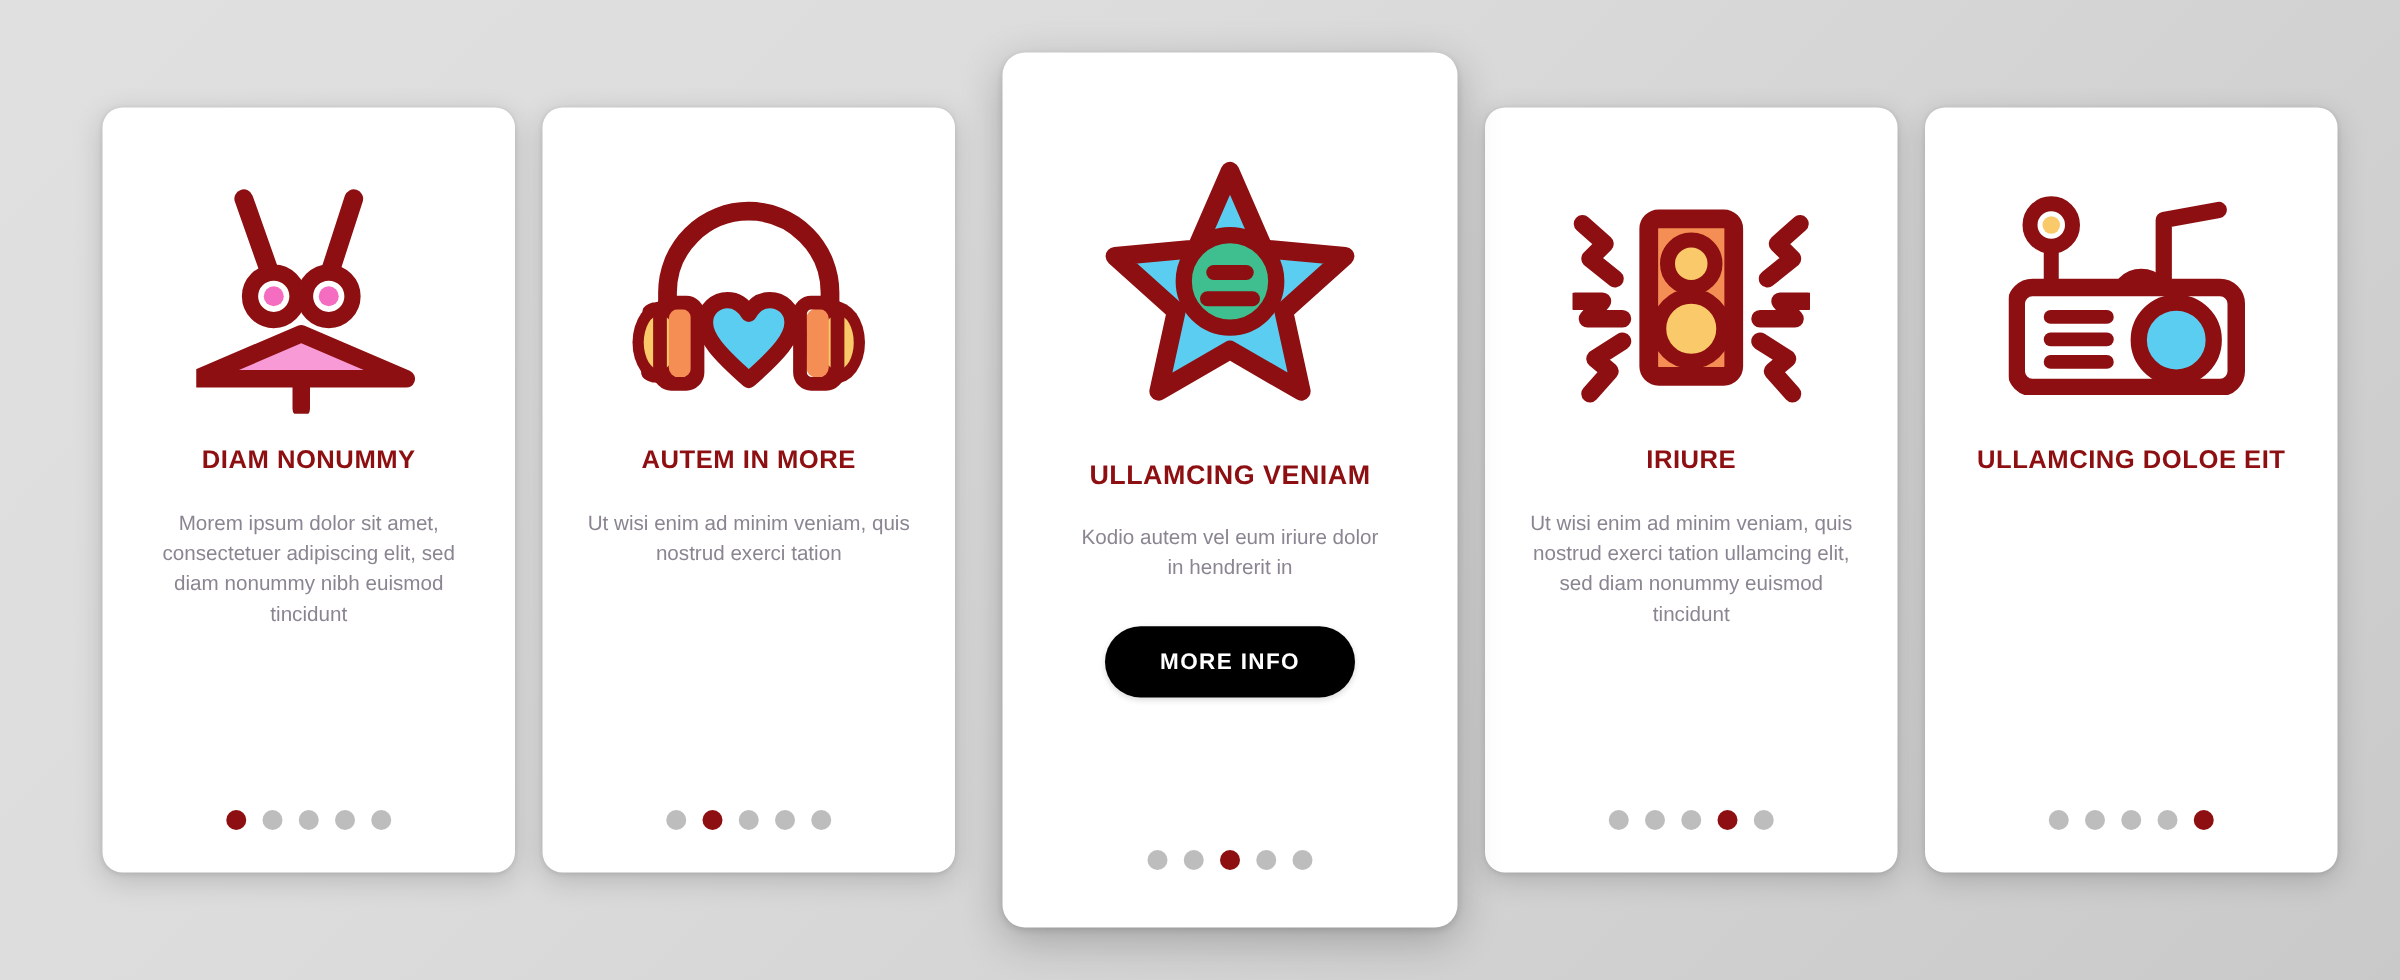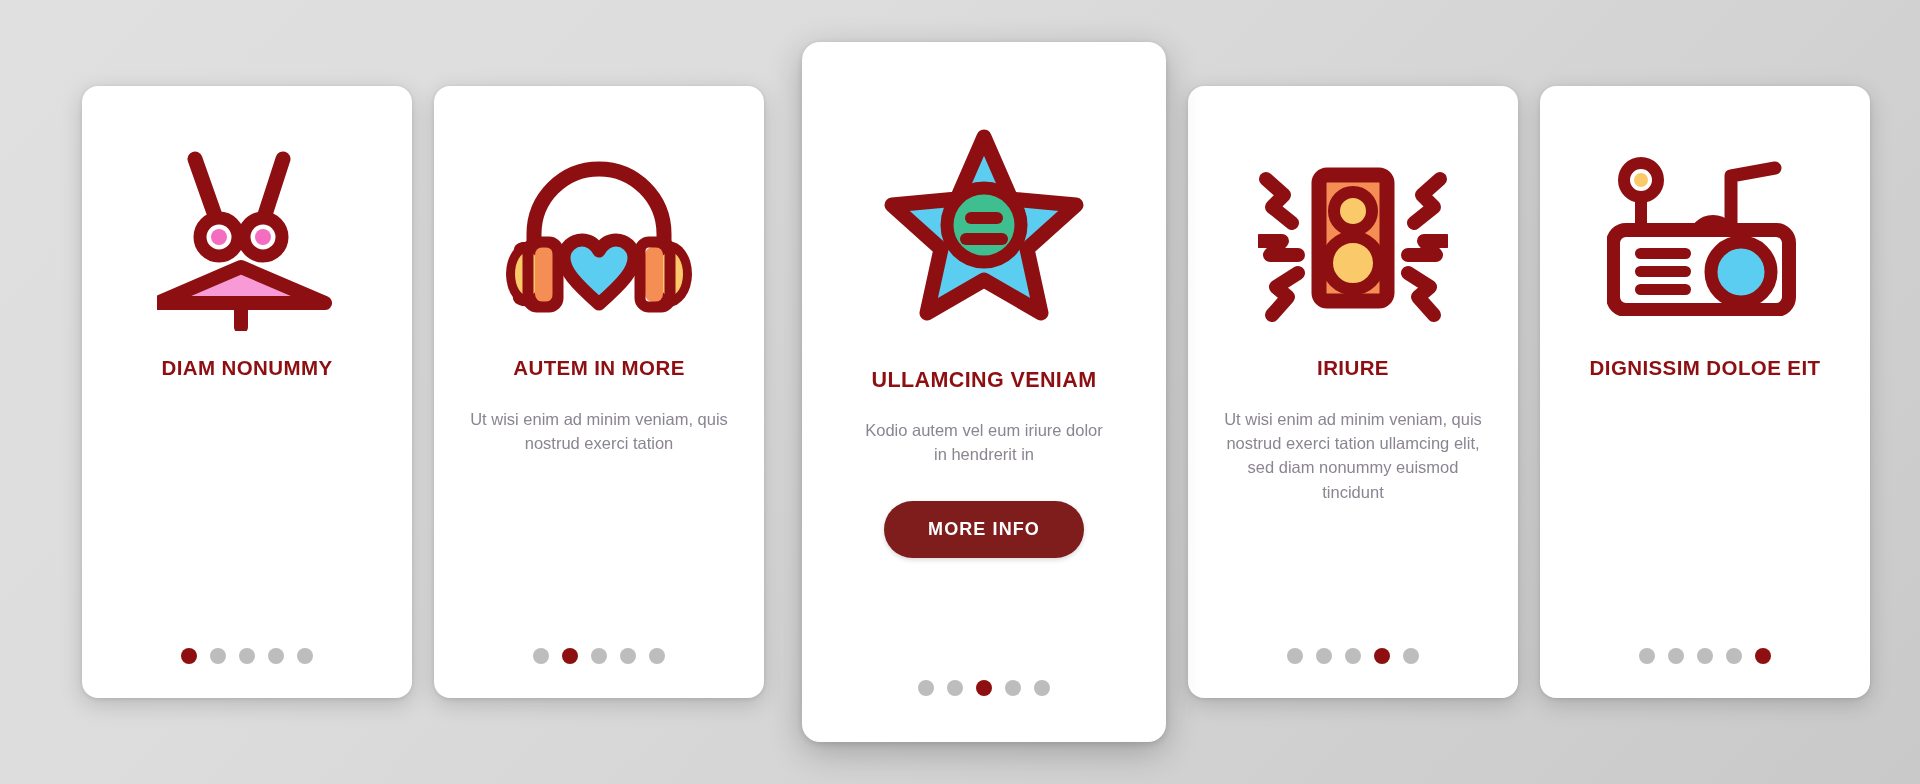--- a/index.html
+++ b/index.html
@@ -92,21 +92,21 @@
     max-width: 260px;
   }
 
   .card.featured .card-body {
     margin-top: 24px;
     max-width: 250px;
   }
 
   .cta {
     margin-top: 34px;
-    background: #7f1d1d;
+    background: #000000;
     color: #ffffff;
     border: none;
     border-radius: 30px;
     padding: 18px 44px;
     font-size: 18px;
     font-weight: bold;
     letter-spacing: 1.1px;
     font-family: "Liberation Sans", sans-serif;
     cursor: pointer;
     box-shadow: 0 2px 5px rgba(0,0,0,0.15);
@@ -148,20 +148,21 @@
         </g>
         <circle cx="62" cy="96" r="19" fill="#fff" stroke="#8e0f11" stroke-width="13"></circle>
         <circle cx="62" cy="96" r="8" fill="#f56dc0"></circle>
         <circle cx="106" cy="96" r="19" fill="#fff" stroke="#8e0f11" stroke-width="13"></circle>
         <circle cx="106" cy="96" r="8" fill="#f56dc0"></circle>
         <path d="M 84 126 L 168 162 L 0 162 Z" fill="#f79ad6" stroke="#8e0f11" stroke-width="14" stroke-linejoin="round"></path>
         <line x1="84" y1="162" x2="84" y2="186" stroke="#8e0f11" stroke-width="14" stroke-linecap="round"></line>
       </svg>
     </div>
     <div class="card-title">DIAM NONUMMY</div>
+    <div class="card-body">Morem ipsum dolor sit amet, consectetuer adipiscing elit, sed diam nonummy nibh euismod tincidunt</div>
     <div class="dots">
       <span class="dot active"></span>
       <span class="dot"></span>
       <span class="dot"></span>
       <span class="dot"></span>
       <span class="dot"></span>
     </div>
   </div>
 
   <div class="card">
@@ -250,21 +251,21 @@
         <circle cx="106" cy="84" r="8" fill="#f56dc0"></circle>
         <rect x="6" y="74" width="176" height="80" rx="13" fill="#fff" stroke="#8e0f11" stroke-width="14"></rect>
         <g fill="#8e0f11">
           <rect x="28" y="92" width="56" height="11" rx="5.5"></rect>
           <rect x="28" y="110" width="56" height="11" rx="5.5"></rect>
           <rect x="28" y="128" width="56" height="11" rx="5.5"></rect>
         </g>
         <circle cx="134" cy="116" r="30" fill="#5bcdf0" stroke="#8e0f11" stroke-width="13"></circle>
       </svg>
     </div>
-    <div class="card-title">DIGNISSIM DOLOE EIT</div>
+    <div class="card-title">ULLAMCING DOLOE EIT</div>
     <div class="dots">
       <span class="dot"></span>
       <span class="dot"></span>
       <span class="dot"></span>
       <span class="dot"></span>
       <span class="dot active"></span>
     </div>
   </div>
 
 </div>

